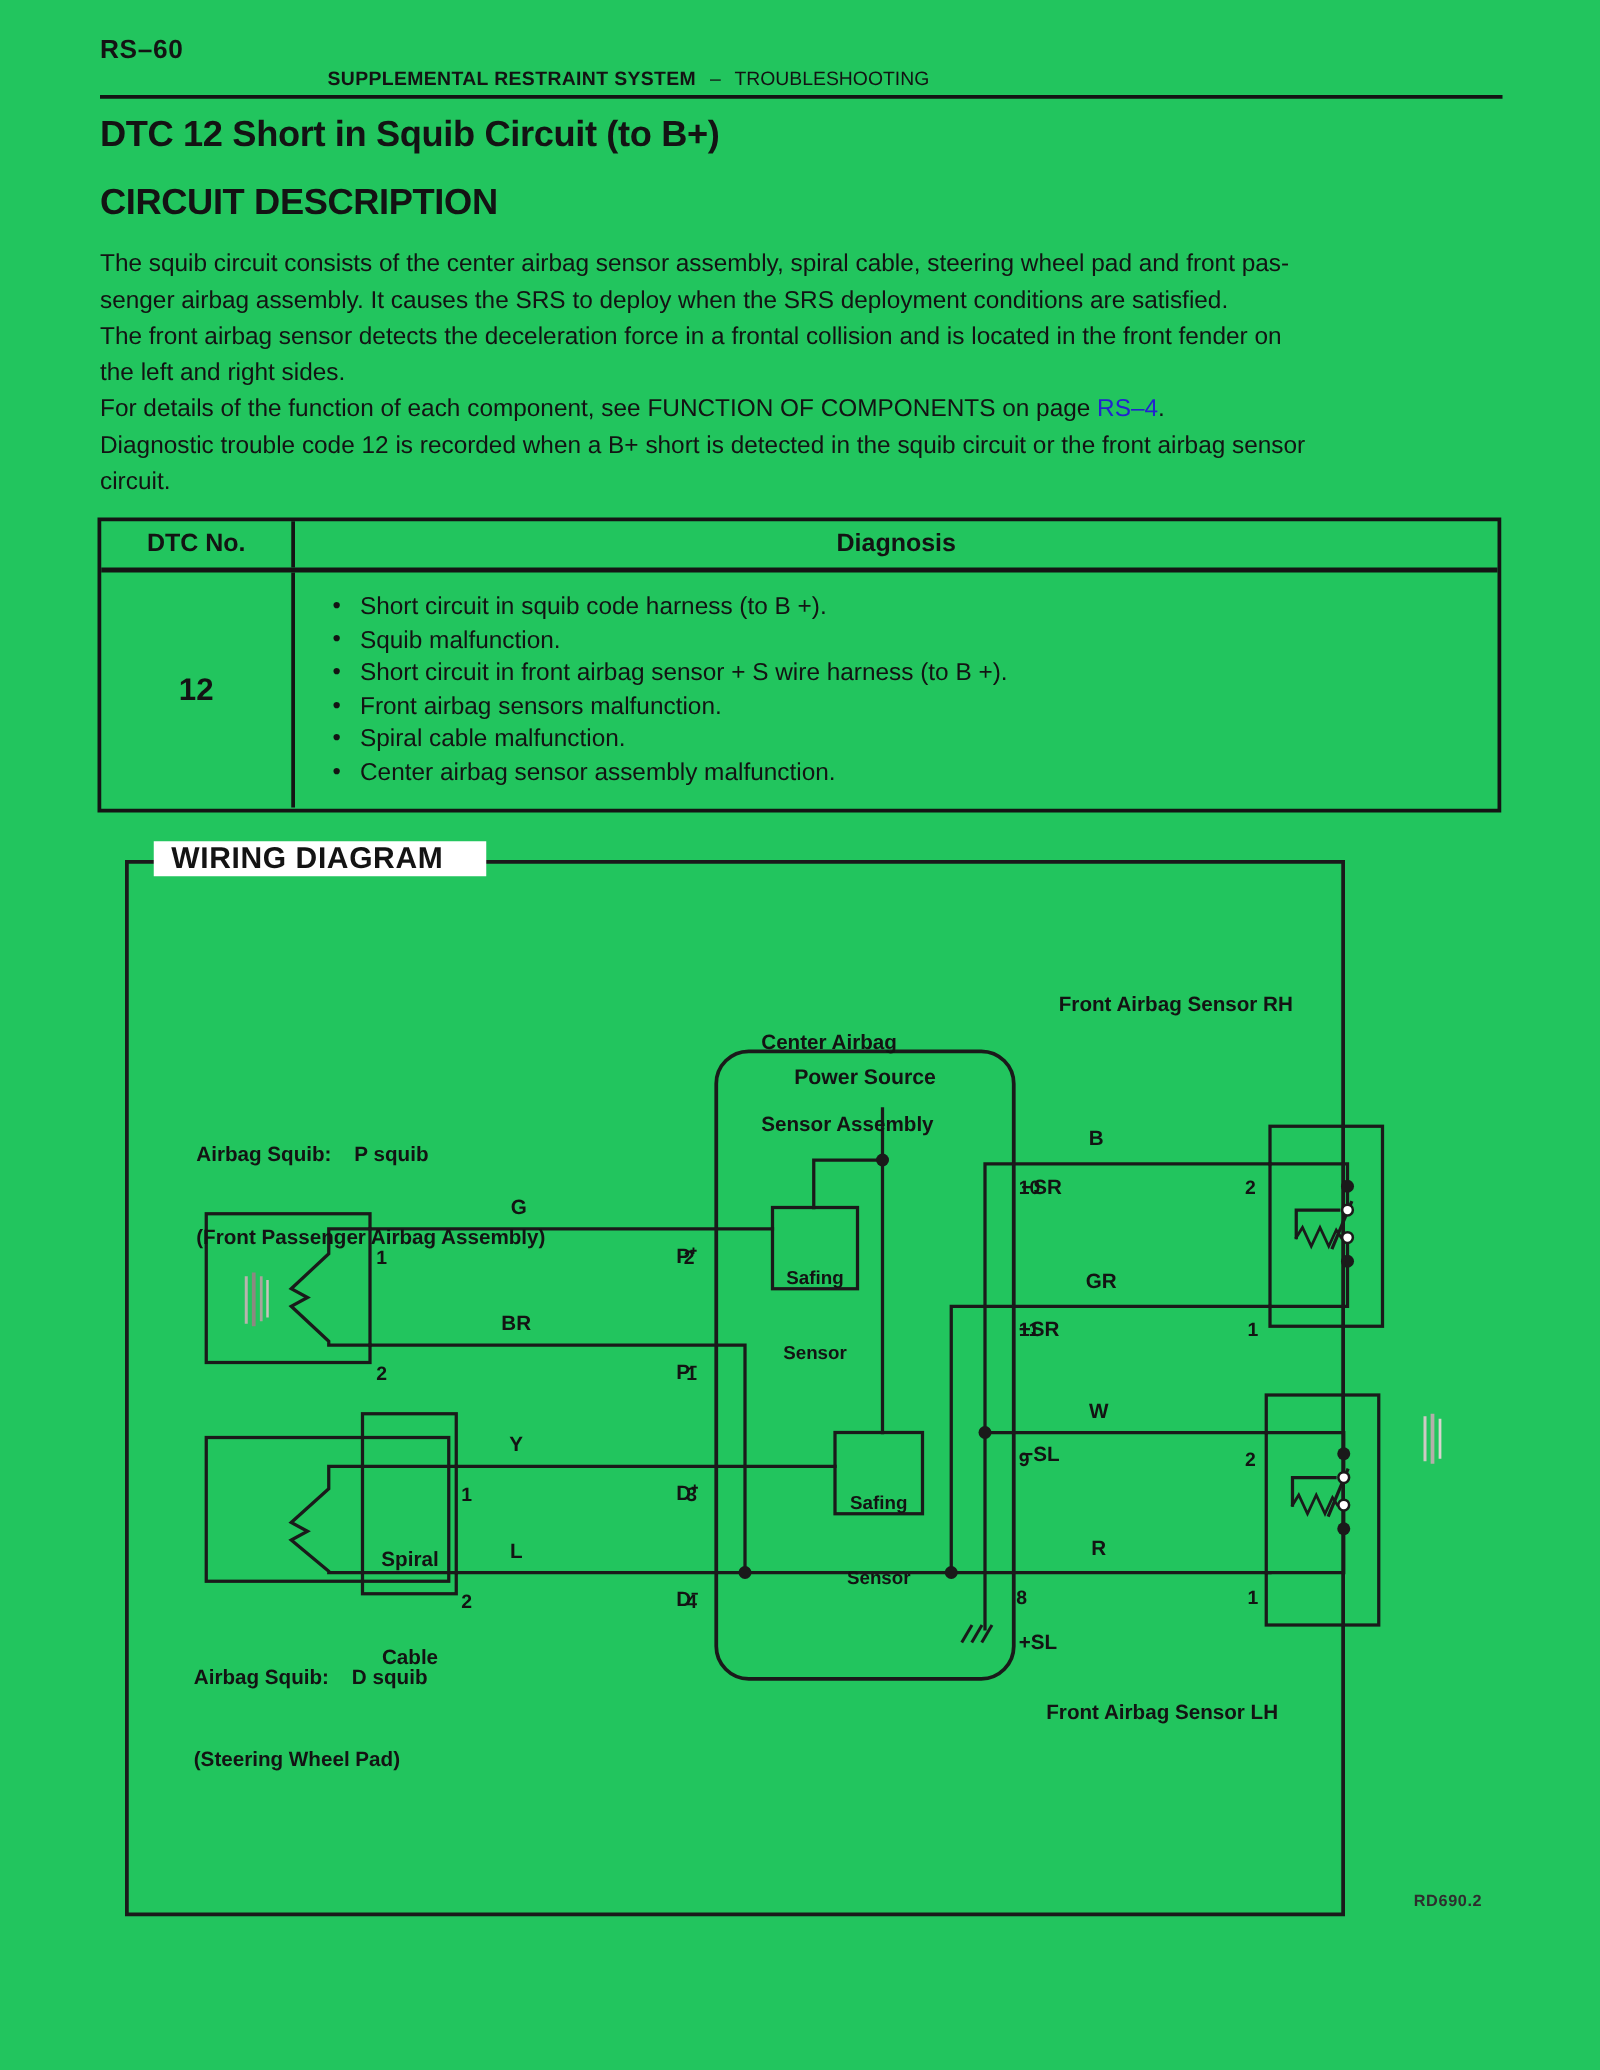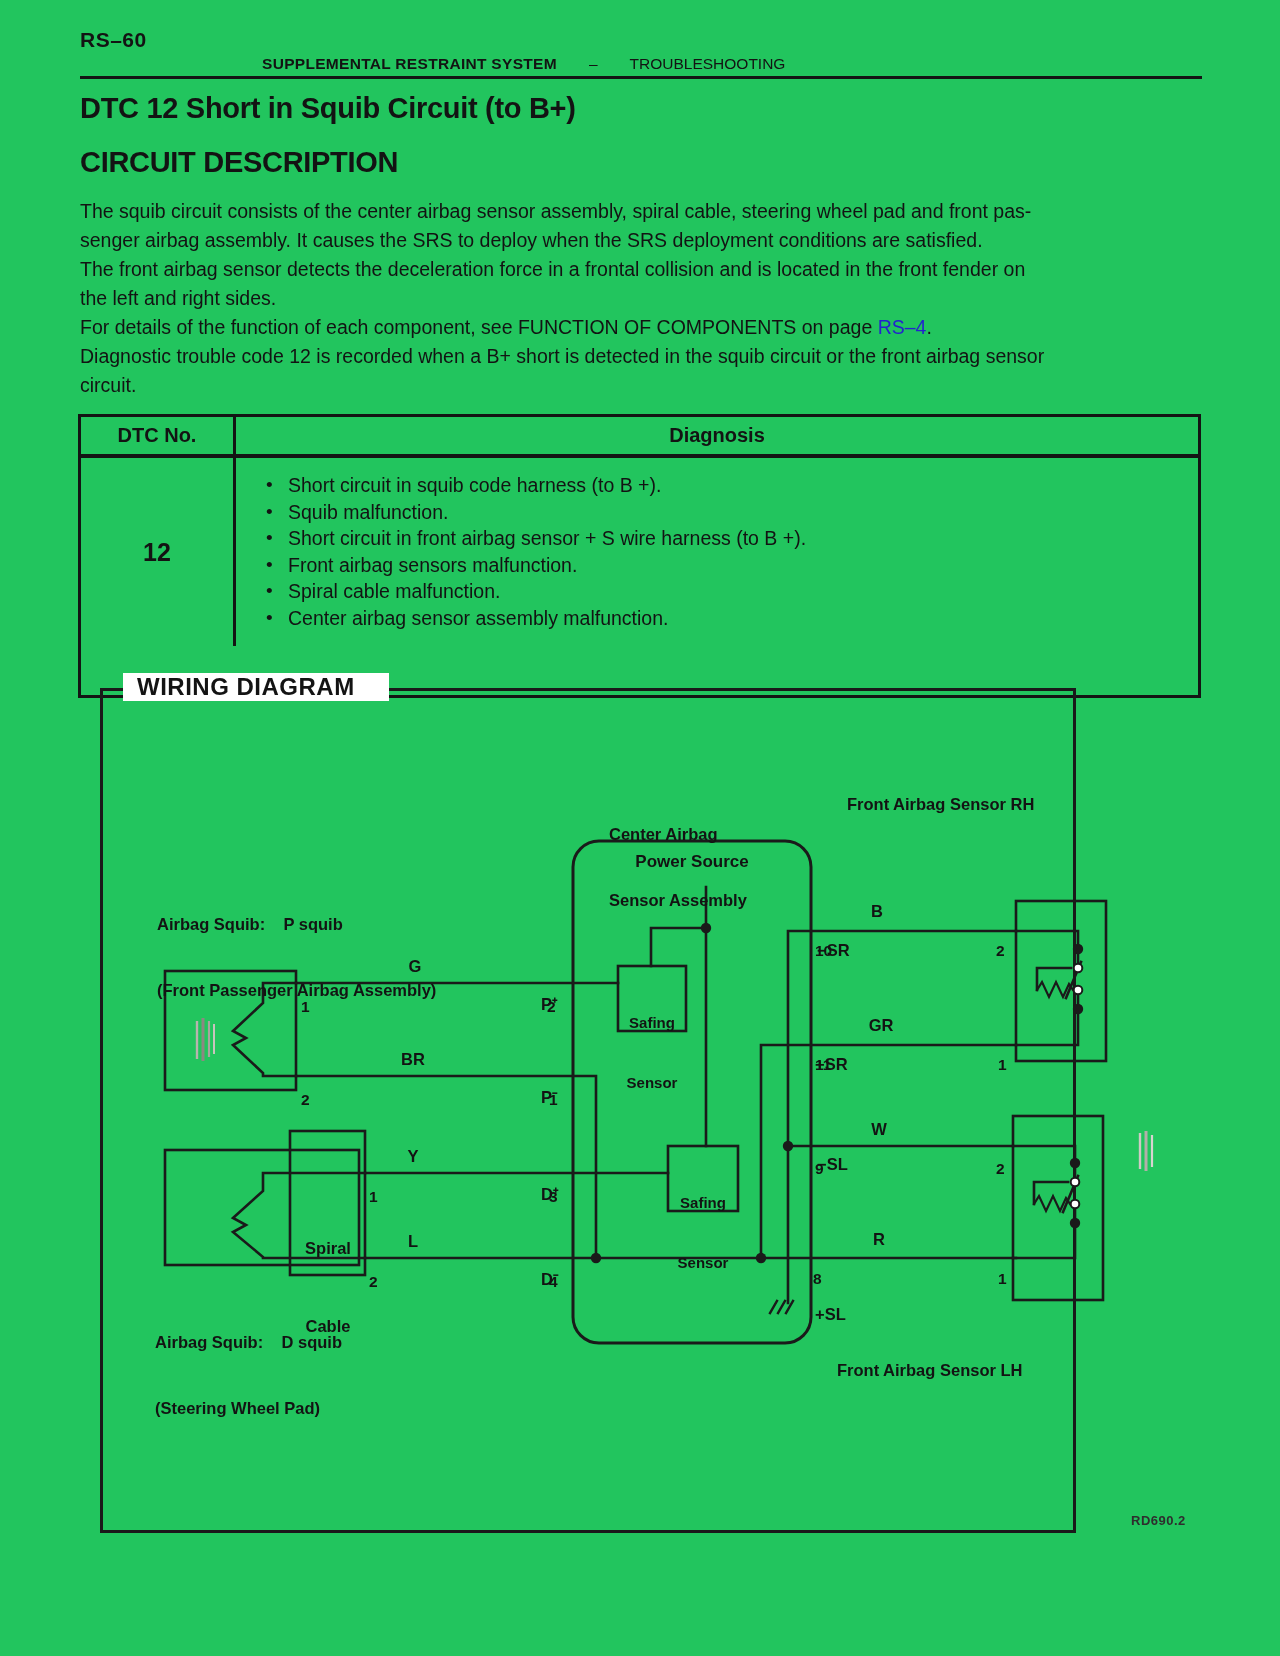--- a/index.html
+++ b/index.html
@@ -3,33 +3,33 @@
 <meta charset="utf-8">
 <style>
   * { margin:0; padding:0; box-sizing:border-box; }
   html,body { width:1280px; height:1656px; background:#ffffff; font-family:"Liberation Sans", sans-serif; color:#131313; }
   #page { position:relative; width:1280px; height:1656px; background:#22c55e; overflow:hidden; }
 
   .abs { position:absolute; }
 
   
   .page-code { left:80px; top:28px; font-size:21px; font-weight:700; letter-spacing:.5px; }
-  .subheader { left:262px; top:55px; font-size:15.5px; display:flex; gap:32px; align-items:baseline; }
+  .subheader { left:262px; top:55px; font-size:15.5px; display:flex; gap:11px; align-items:baseline; }
   .subheader .bold { font-weight:700; letter-spacing:.3px; }
   .head-rule { left:80px; top:76px; width:1122px; height:3px; background:#141414; }
 
   .h1 { left:80px; top:92px; font-size:29px; font-weight:700; letter-spacing:-.3px; }
   .h2 { left:80px; top:146px; font-size:29px; font-weight:700; letter-spacing:-.3px; }
 
   .paragraphs { left:80px; top:197px; width:1125px; font-size:19.5px; line-height:29px; }
   .paragraphs .pline { white-space:nowrap; }
   a.pagelink { color:#2323cf; text-decoration:none; cursor:pointer; }
 
   
-  .dtc-table { left:78px; top:414px; width:1123px; height:284px; border:3px solid #141414; }
+  .dtc-table { left:78px; top:414px; width:1123px; height:236px; border:3px solid #141414; }
   .t-head { display:flex; height:41px; border-bottom:4px solid #141414; }
   .t-body { display:flex; height:188px; }
   .t-c1 { width:155px; border-right:3px solid #141414; display:flex; align-items:center; justify-content:center; }
   .t-c2 { flex:1; }
   .t-head .t-c1, .t-head .t-c2 { font-weight:700; font-size:20px; display:flex; align-items:center; justify-content:center; }
   .dtc-num { font-size:25px; font-weight:700; }
   .diag-list { padding:14px 0 0 30px; }
   .diag-item { display:flex; font-size:19.5px; line-height:26.5px; }
   .diag-item .bullet { width:22px; font-size:19px; }
 

